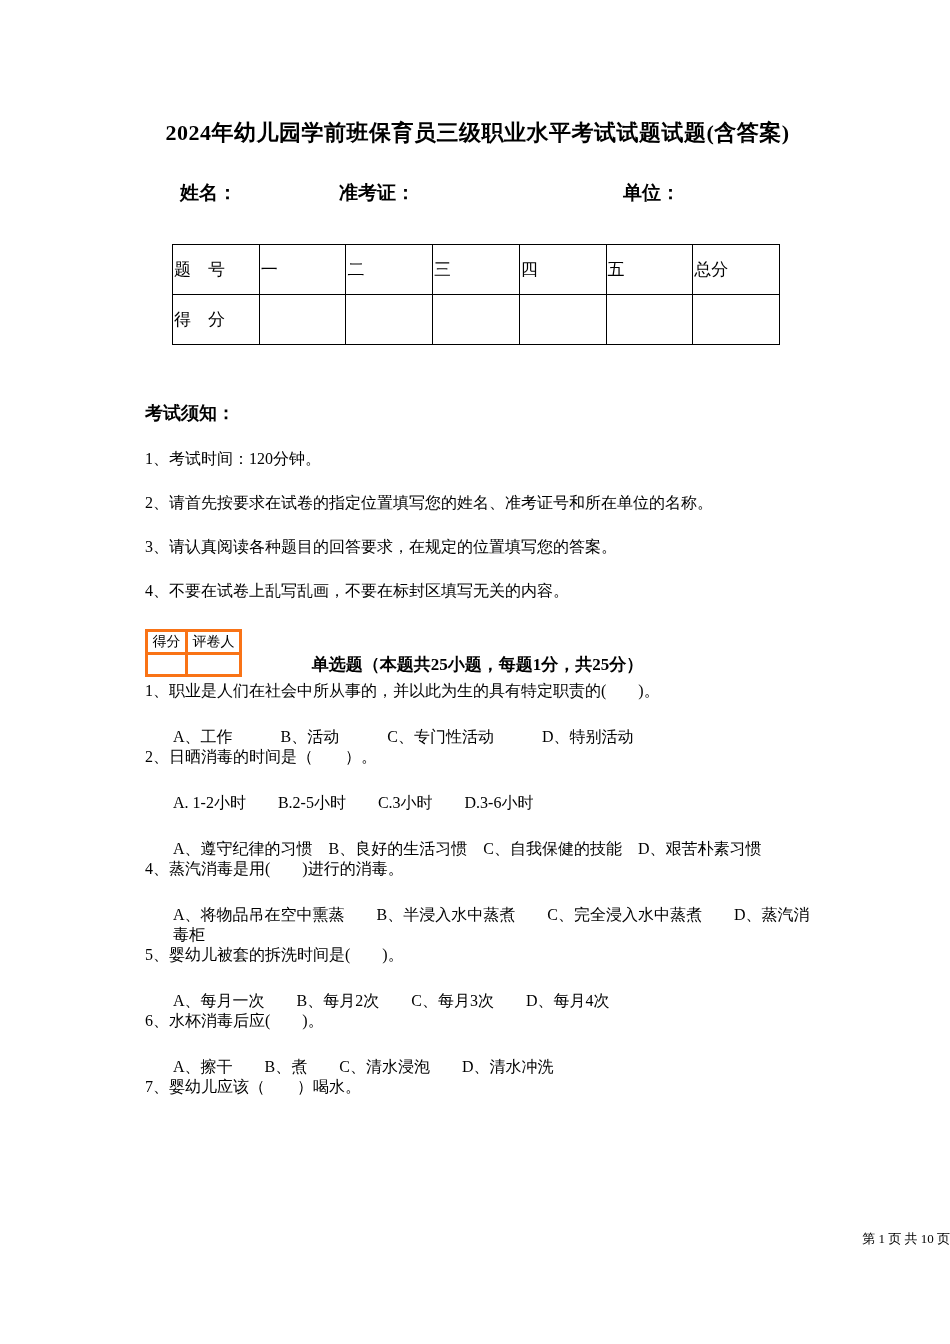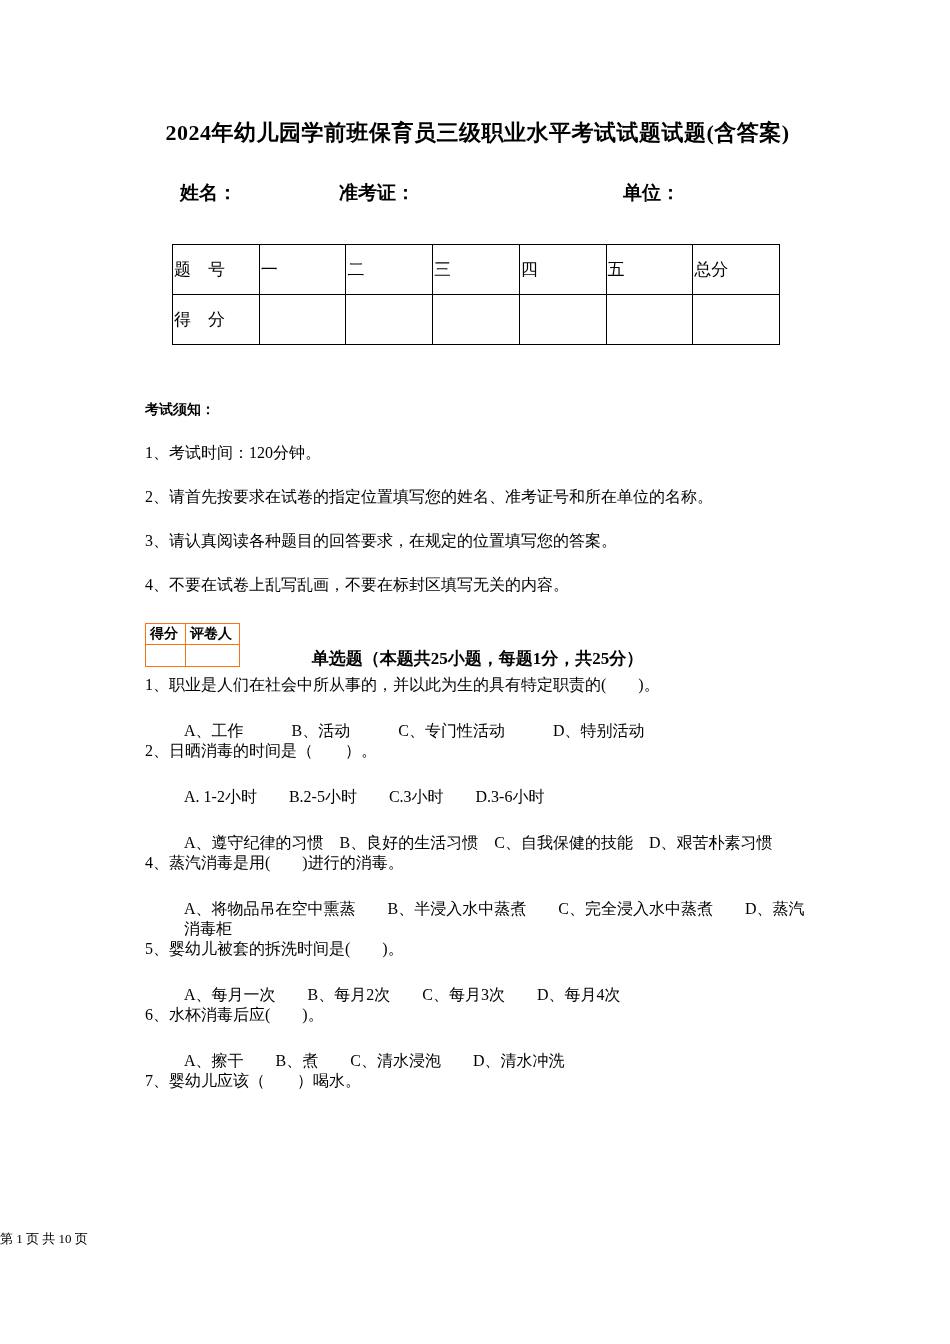--- a/index.html
+++ b/index.html
@@ -47,46 +47,46 @@
   .score-table td {
     border: 1.5px solid #000;
     height: 50px;
     text-align: left;
     vertical-align: middle;
     font-size: 17px;
   }
 
   .notice-heading {
     margin-top: 56px;
-    font-size: 14px;
+    font-size: 18px;
     font-weight: bold;
   }
   .notice-item {
     margin-top: 24px;
     font-size: 16px;
     line-height: 1.25;
   }
 
   .grader-section {
     position: relative;
     margin-top: 28px;
     height: 48px;
   }
   .grader-table {
     position: absolute;
     left: 0;
     top: 0;
     border-collapse: collapse;
   }
   .grader-table td {
-    border: 1px solid #f97316;
+    border: 3px solid #f97316;
     font-size: 14px;
+    text-align: center;
     vertical-align: middle;
     padding: 1px 4px;
-    font-weight: bold;
   }
   .grader-table .gt-head td { height: 20px; }
   .grader-table .gt-blank td { height: 22px; }
   .gt-c1 { width: 40px; }
   .gt-c2 { width: 54px; }
 
   .section-heading {
     padding-top: 24px;
     text-align: center;
     font-size: 17px;
@@ -94,32 +94,32 @@
   }
 
   .questions { margin-top: 4px; }
   .q-text {
     font-size: 16px;
     line-height: 1.25;
     white-space: pre-wrap;
   }
   .q-options {
     margin-top: 26px;
-    margin-left: 39px;
+    margin-left: 28px;
     font-size: 16px;
     line-height: 1.25;
     white-space: pre-wrap;
   }
 
   .footer {
     position: absolute;
     left: 0;
     top: 1230px;
     width: 100%;
-    text-align: left;
+    text-align: right;
     font-size: 13px;
   }
 </style>
 </head>
 <body>
 
 <div class="page">
 
   <h1 class="title">2024年幼儿园学前班保育员三级职业水平考试试题试题(含答案)</h1>
 

